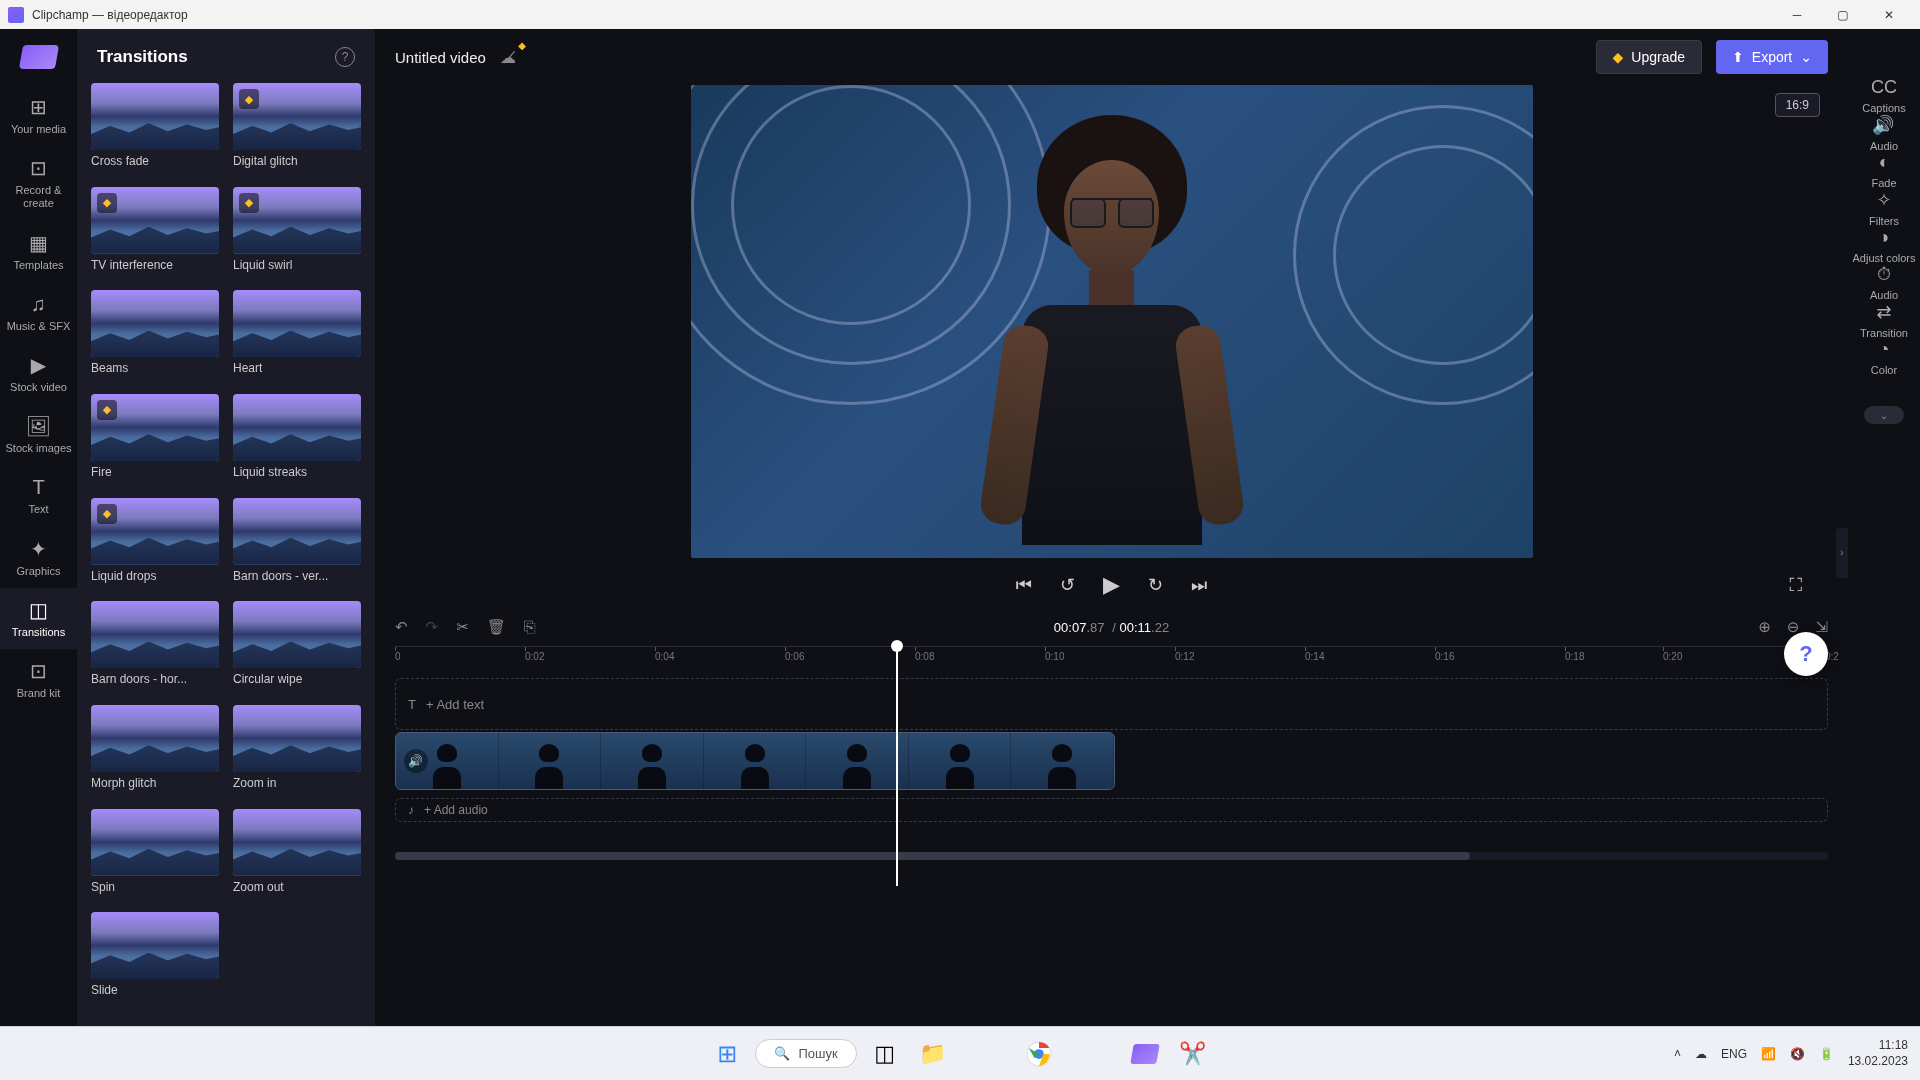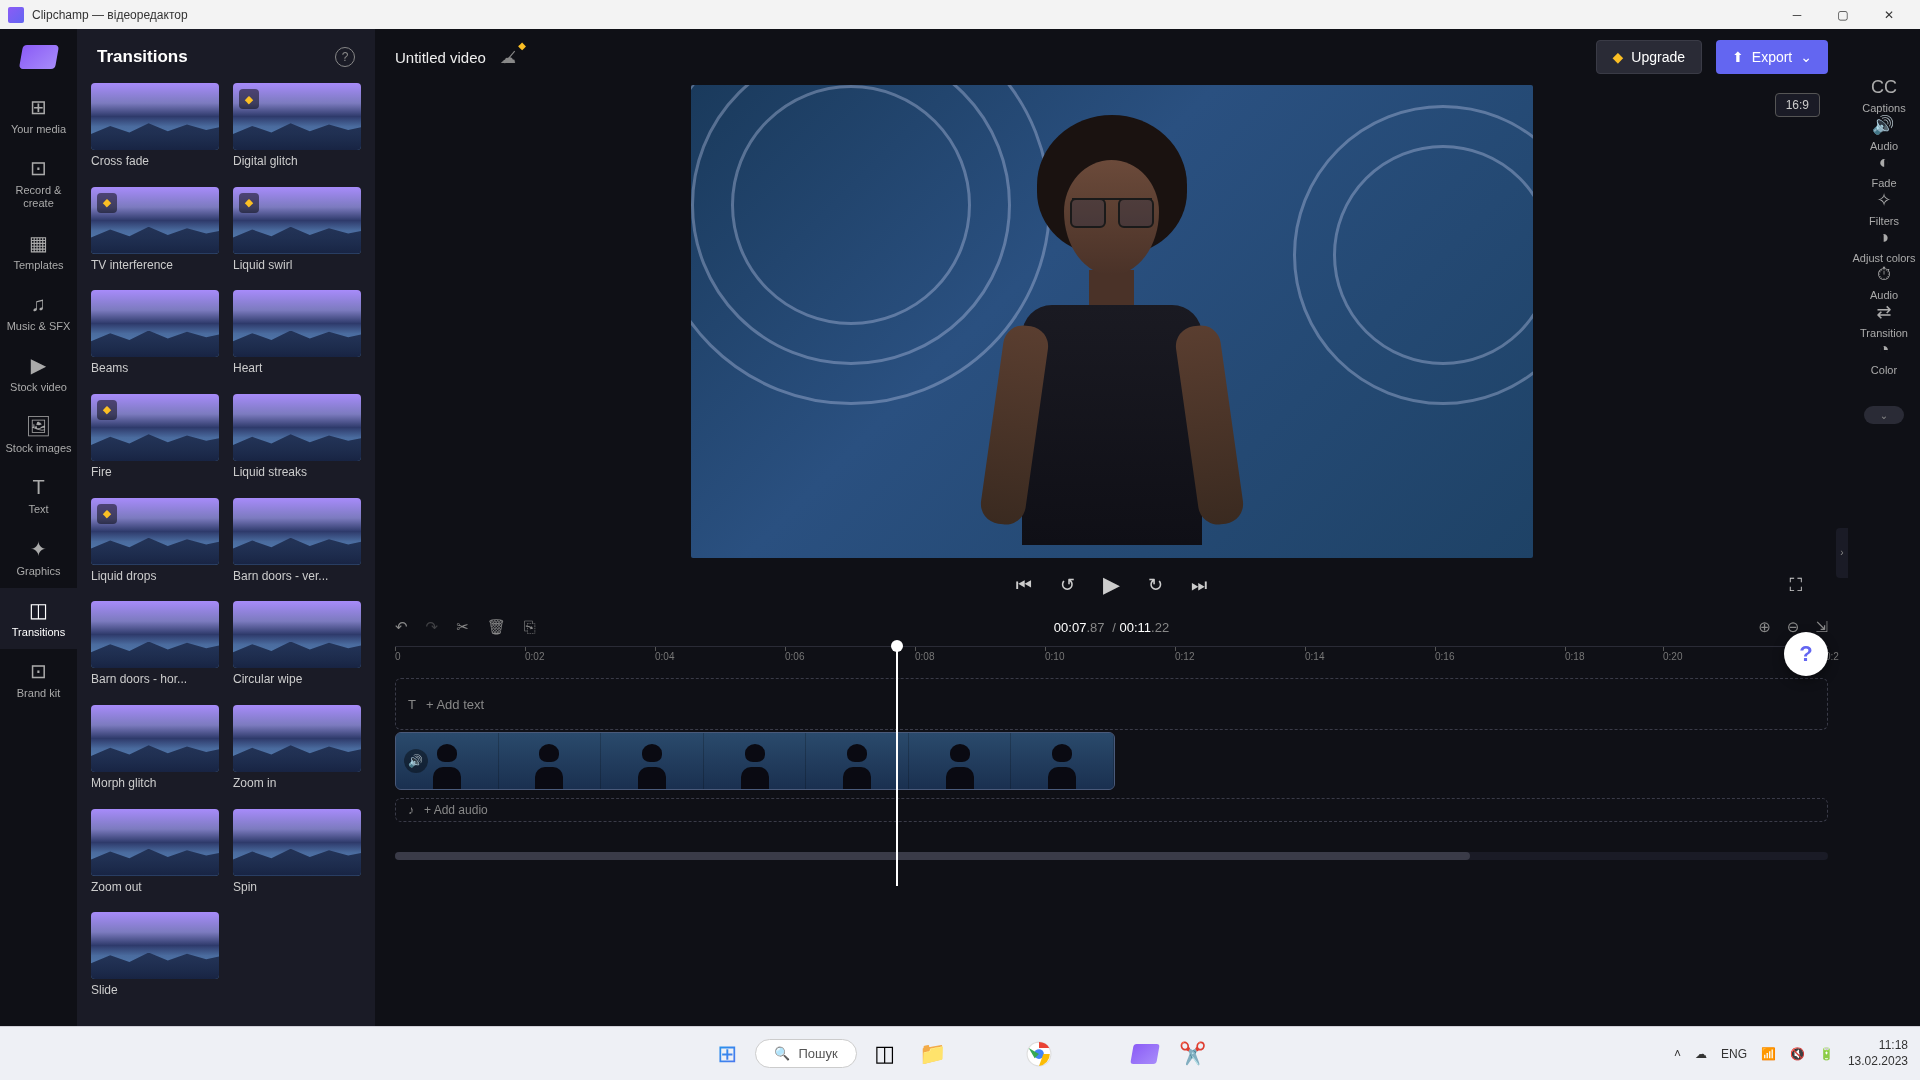--- a/index.html
+++ b/index.html
@@ -272,27 +272,27 @@
         <div class="card">
           <div class="thumb">
             <div class="mtn"></div>
           </div>
           <div class="label">Zoom in</div>
         </div>
         <div class="card">
           <div class="thumb">
             <div class="mtn"></div>
           </div>
+          <div class="label">Spin</div>
+        </div>
+        <div class="card">
+          <div class="thumb">
+            <div class="mtn"></div>
+          </div>
           <div class="label">Zoom out</div>
-        </div>
-        <div class="card">
-          <div class="thumb">
-            <div class="mtn"></div>
-          </div>
-          <div class="label">Spin</div>
         </div>
         <div class="card">
           <div class="thumb">
             <div class="mtn"></div>
           </div>
           <div class="label">Slide</div>
         </div>
       </div>
     <div class="collapser">‹</div>
   </div>

